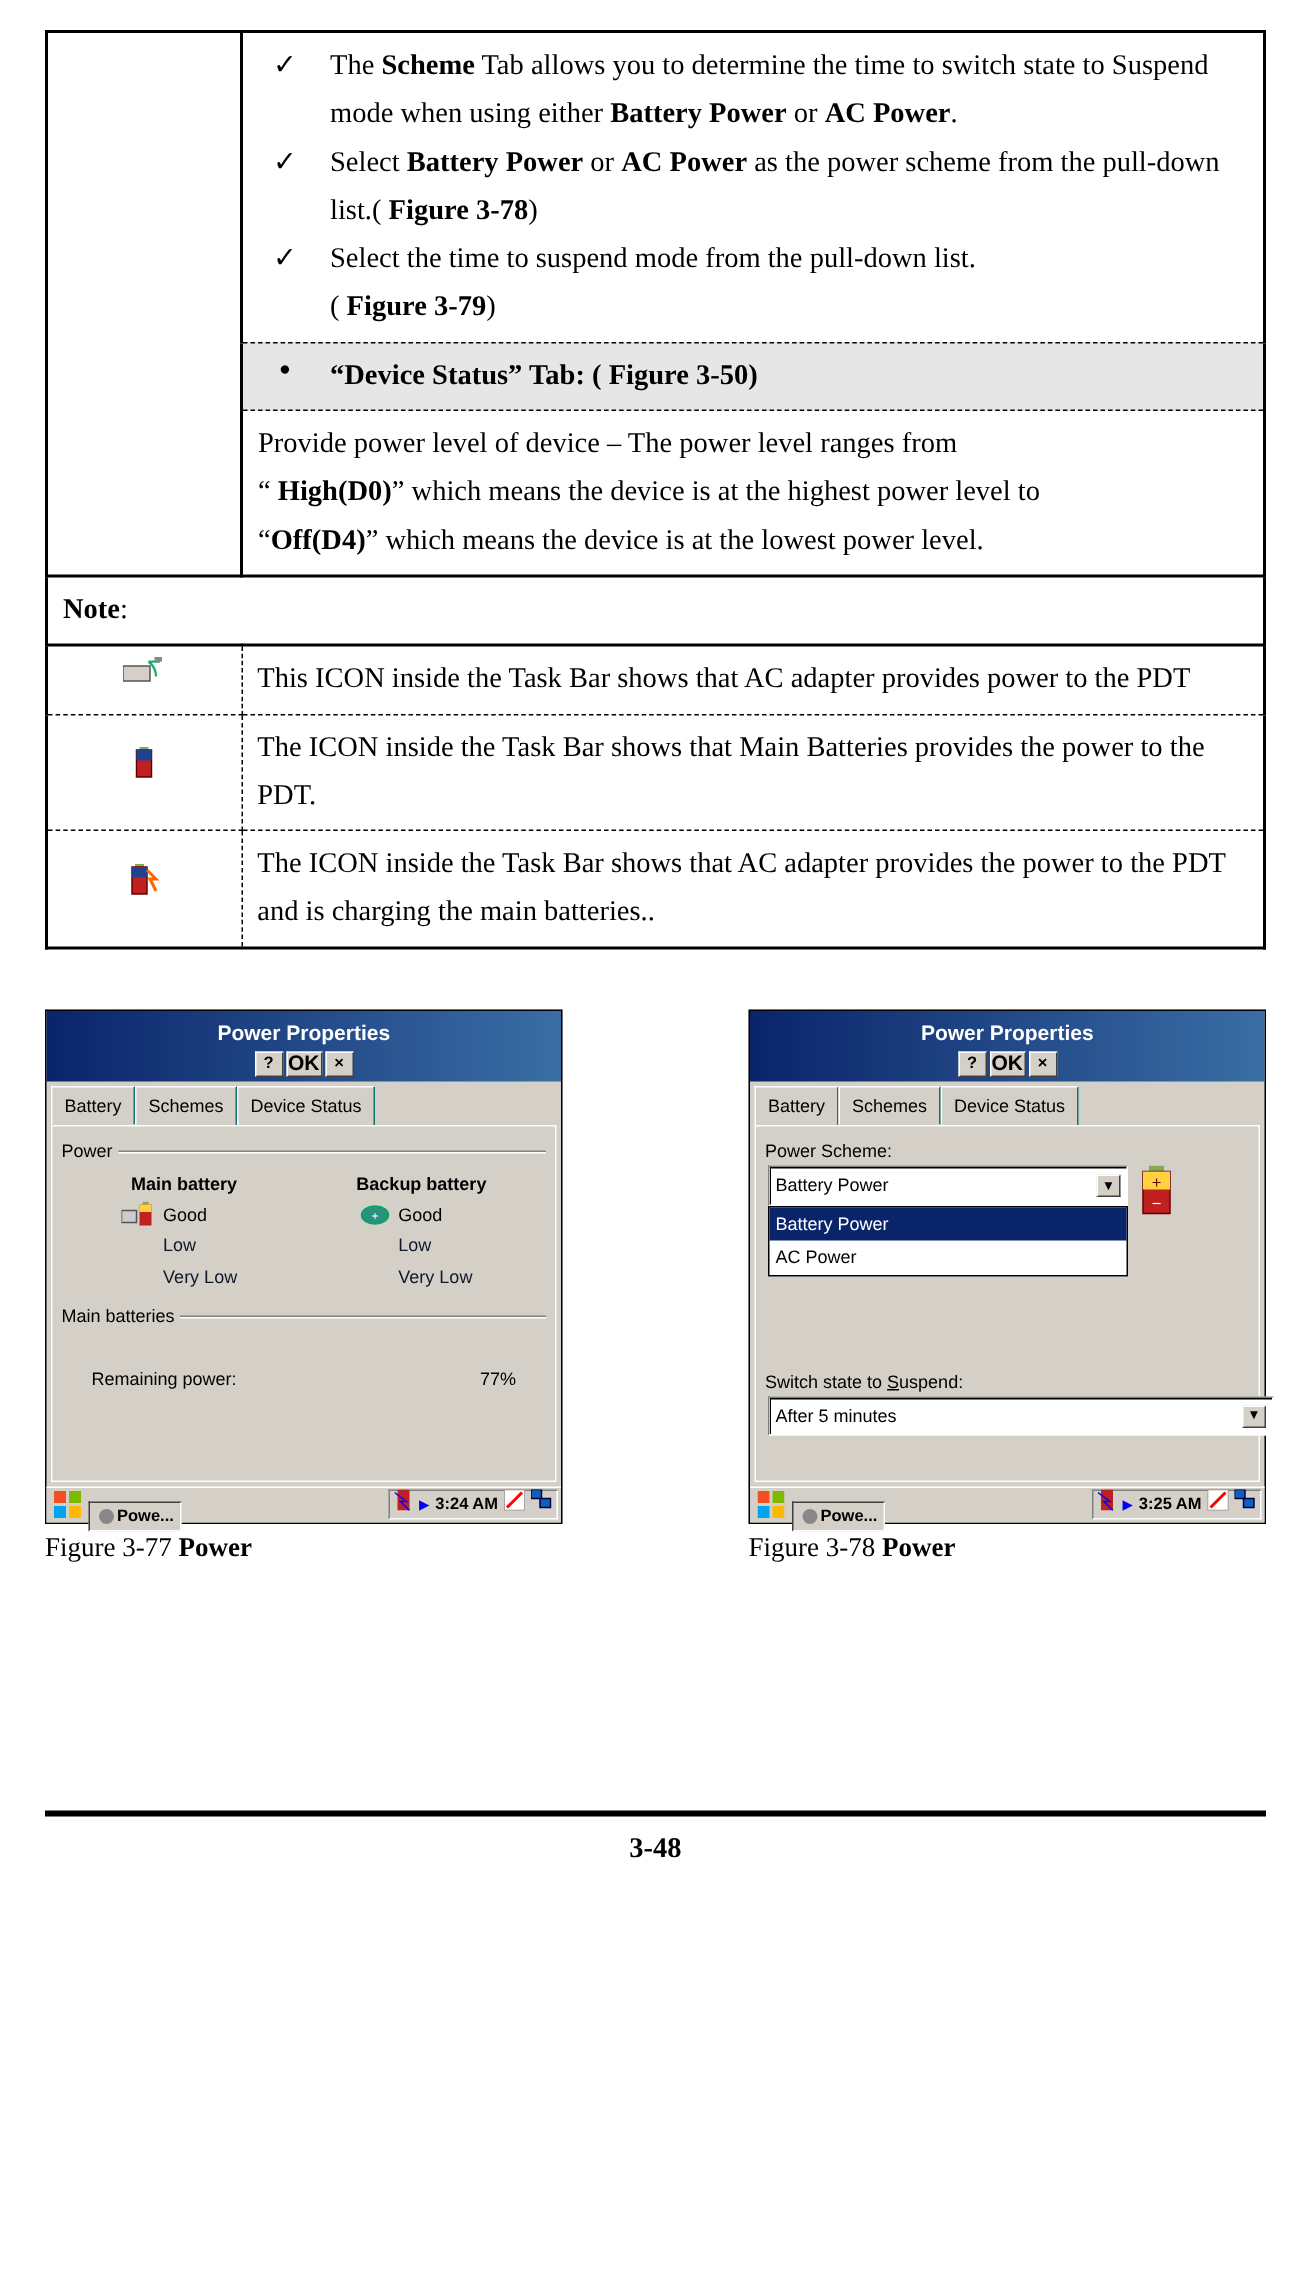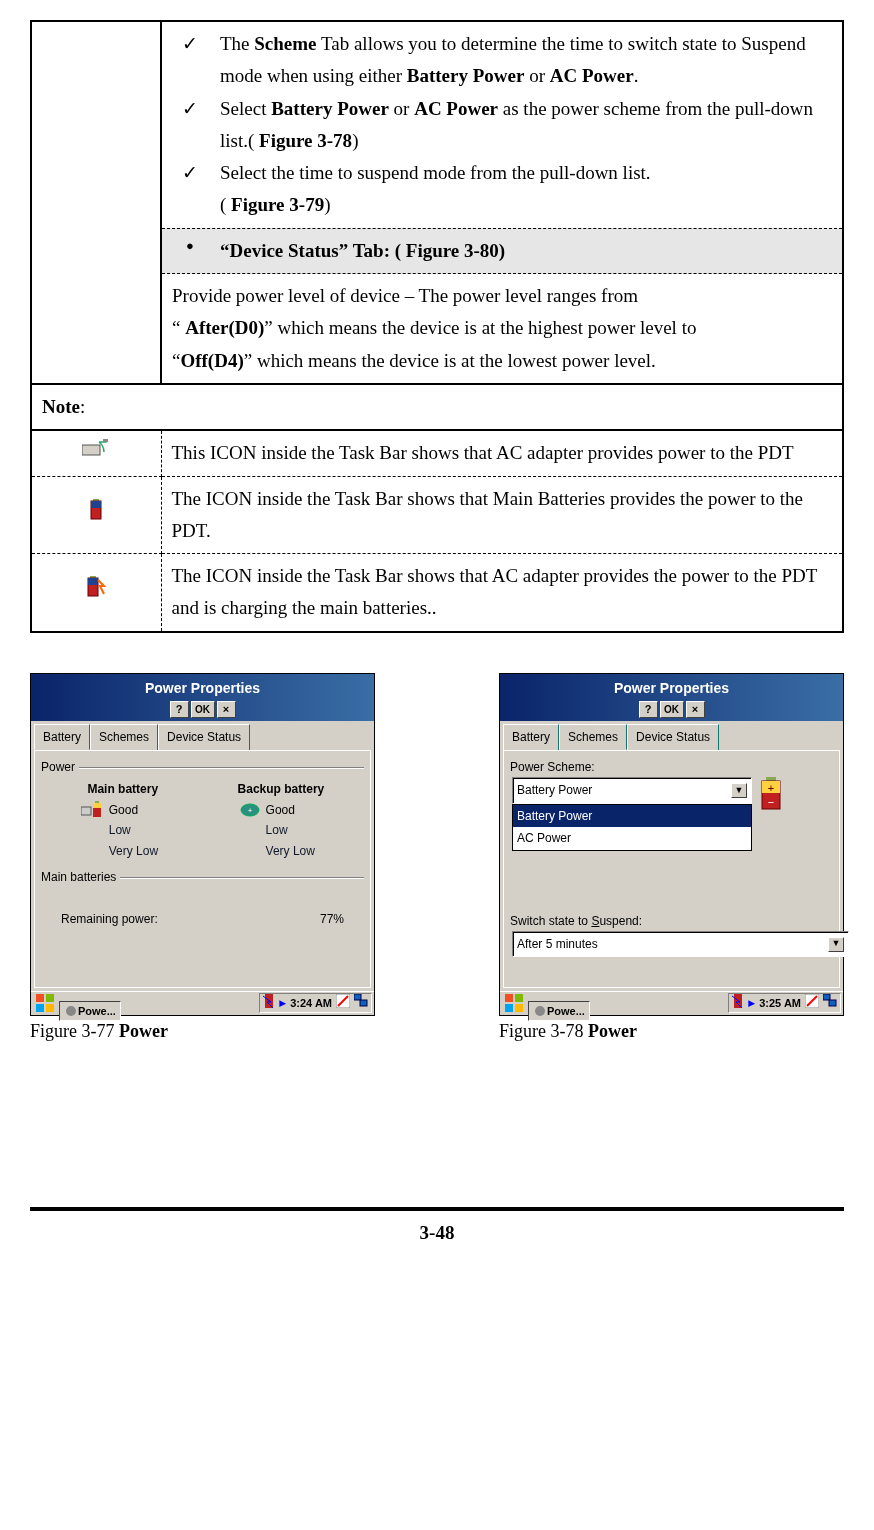--- a/index.html
+++ b/index.html
@@ -86,21 +86,21 @@
       color: #000;
       border: 1px solid #fff;
       border-right-color: #404040;
       border-bottom-color: #404040;
       font-weight: bold;
       width: 19px; height: 17px;
       font-size: 11px;
       display: flex; align-items: center; justify-content: center;
       padding: 0;
     }
-    .tb-btn.ok { width: 24px; font-size: 10px; }
+    .tb-btn.ok { width: 24px; font-size: 14px; }
     .tabs-row { display: flex; padding: 3px 3px 0 3px; }
     .tab {
       background: #d4d0c8;
       border: 1px solid #fff;
       border-right: 1px solid #0f766e;
       border-bottom: none;
       padding: 2px 8px;
       font-size: 12px;
       margin-right: 0px;
     }
@@ -183,31 +183,31 @@
         </li>
       </ul>
     </td>
   </tr>
   <tr>
     <td class="left-empty"></td>
     <td class="right-content gray-row">
       <div class="bullet-row">
         <span class="marker">●</span>
         <span class="body">
-          <b><span>“Device Status” Tab: ( </span><span>Figure 3-80)</span></b>
+          <b><span>“Device Status” Tab: ( </span><span>Figure 3-50)</span></b>
         </span>
       </div>
     </td>
   </tr>
   <tr>
     <td class="left-empty" style="border-bottom:2px solid #000;"></td>
     <td class="right-content" style="border-bottom:2px solid #000;">
       <span>Provide power level of device – The power level ranges from</span><br>
       <span>
-        <span>“ </span><b>After(D0)</b><span>” which means the device is at the highest power level to</span>
+        <span>“ </span><b>High(D0)</b><span>” which means the device is at the highest power level to</span>
       </span><br>
       <span>
         <span>“</span><b>Off(D4)</b><span>” which means the device is at the lowest power level.</span>
       </span>
     </td>
   </tr>
   <tr>
     <td colspan="2" class="note-row">
       <b>Note</b><span>:</span>
     </td>

